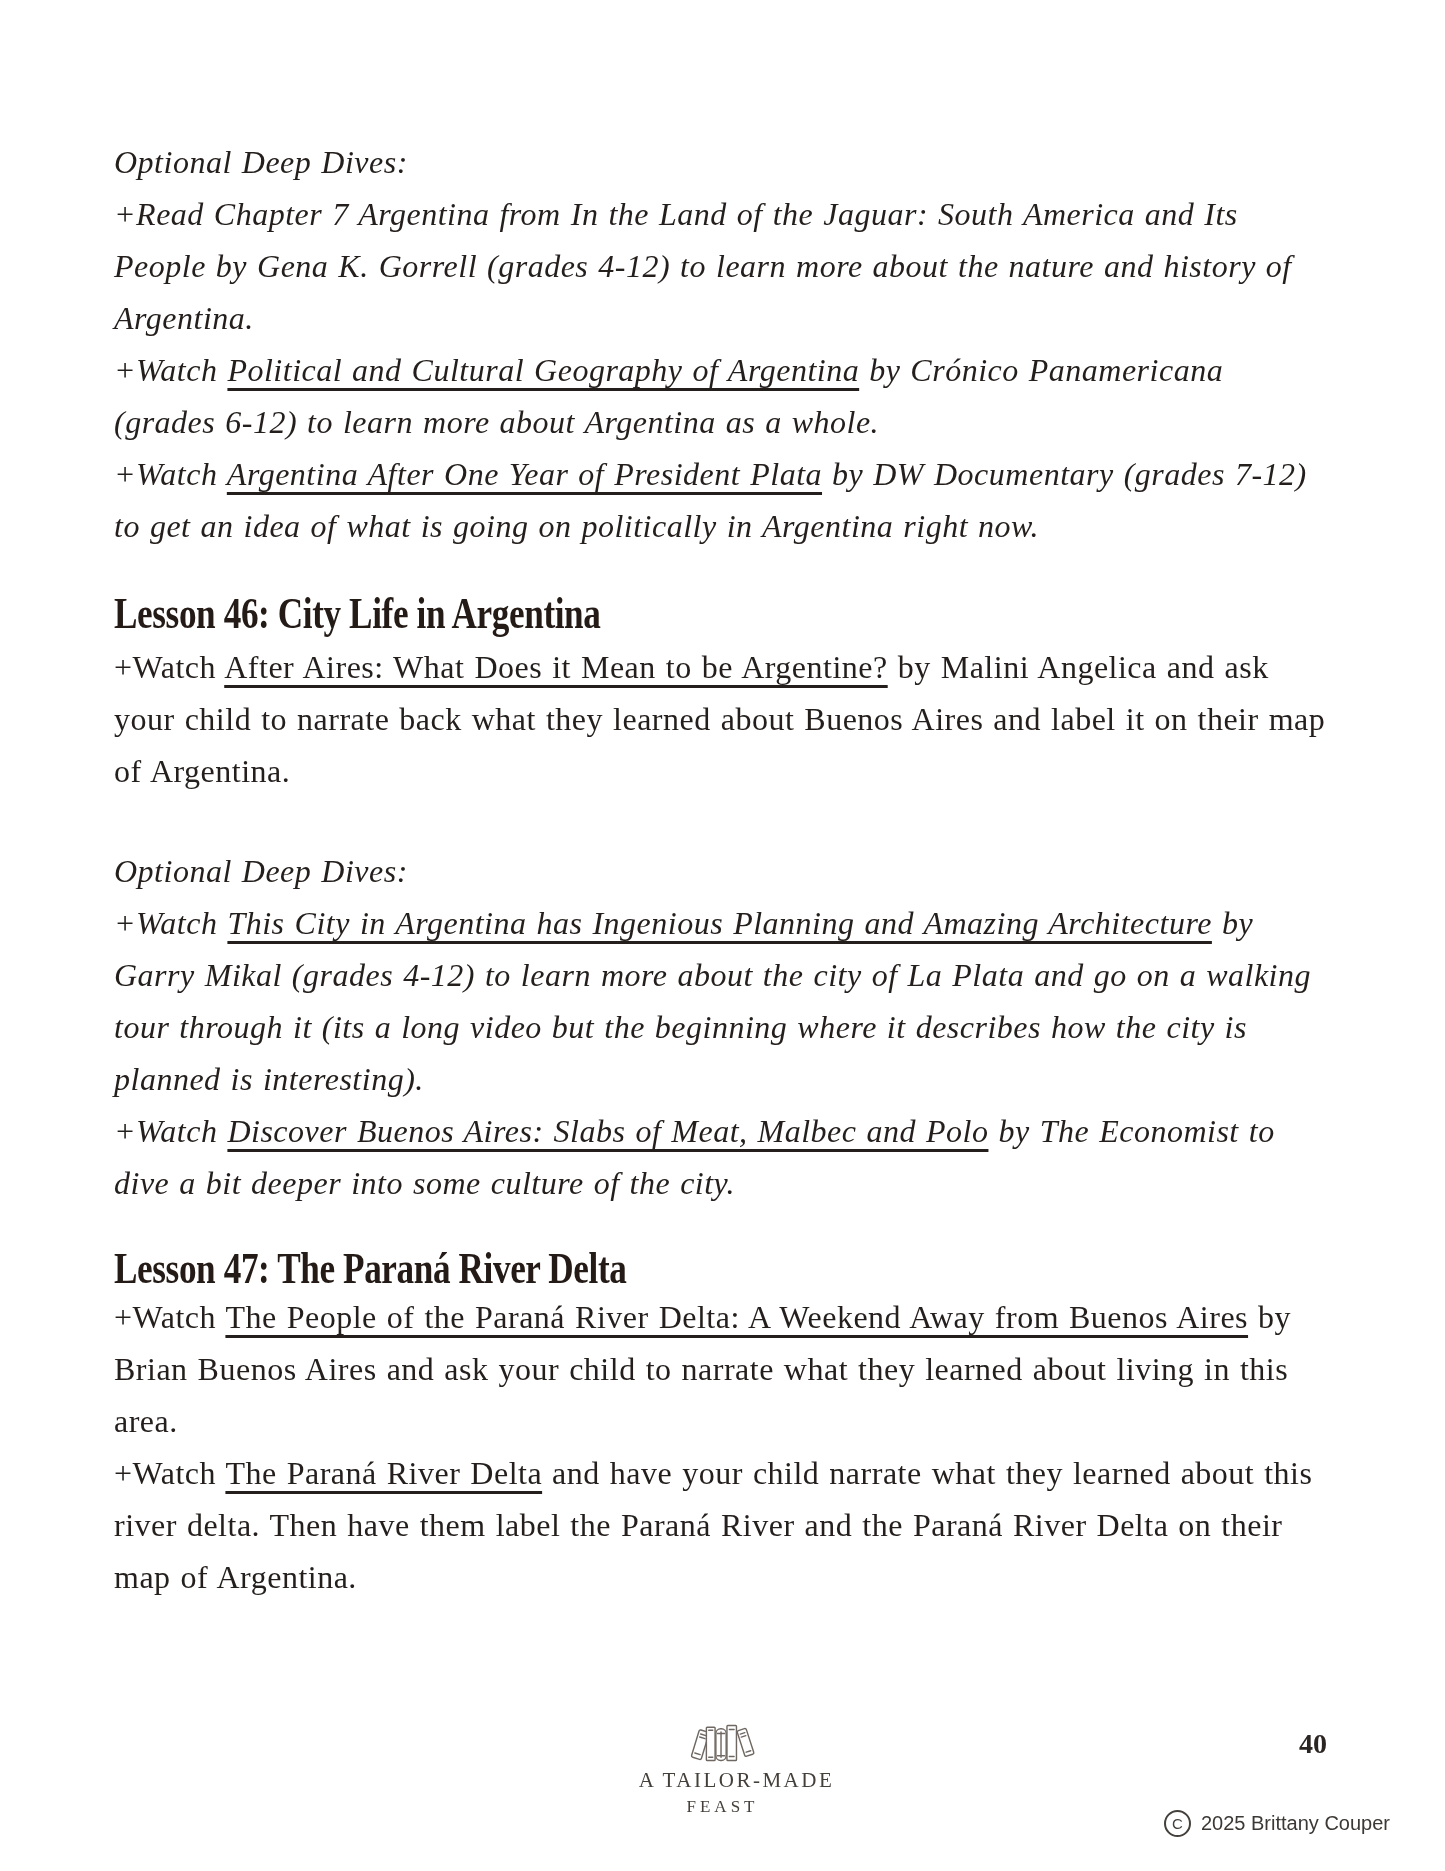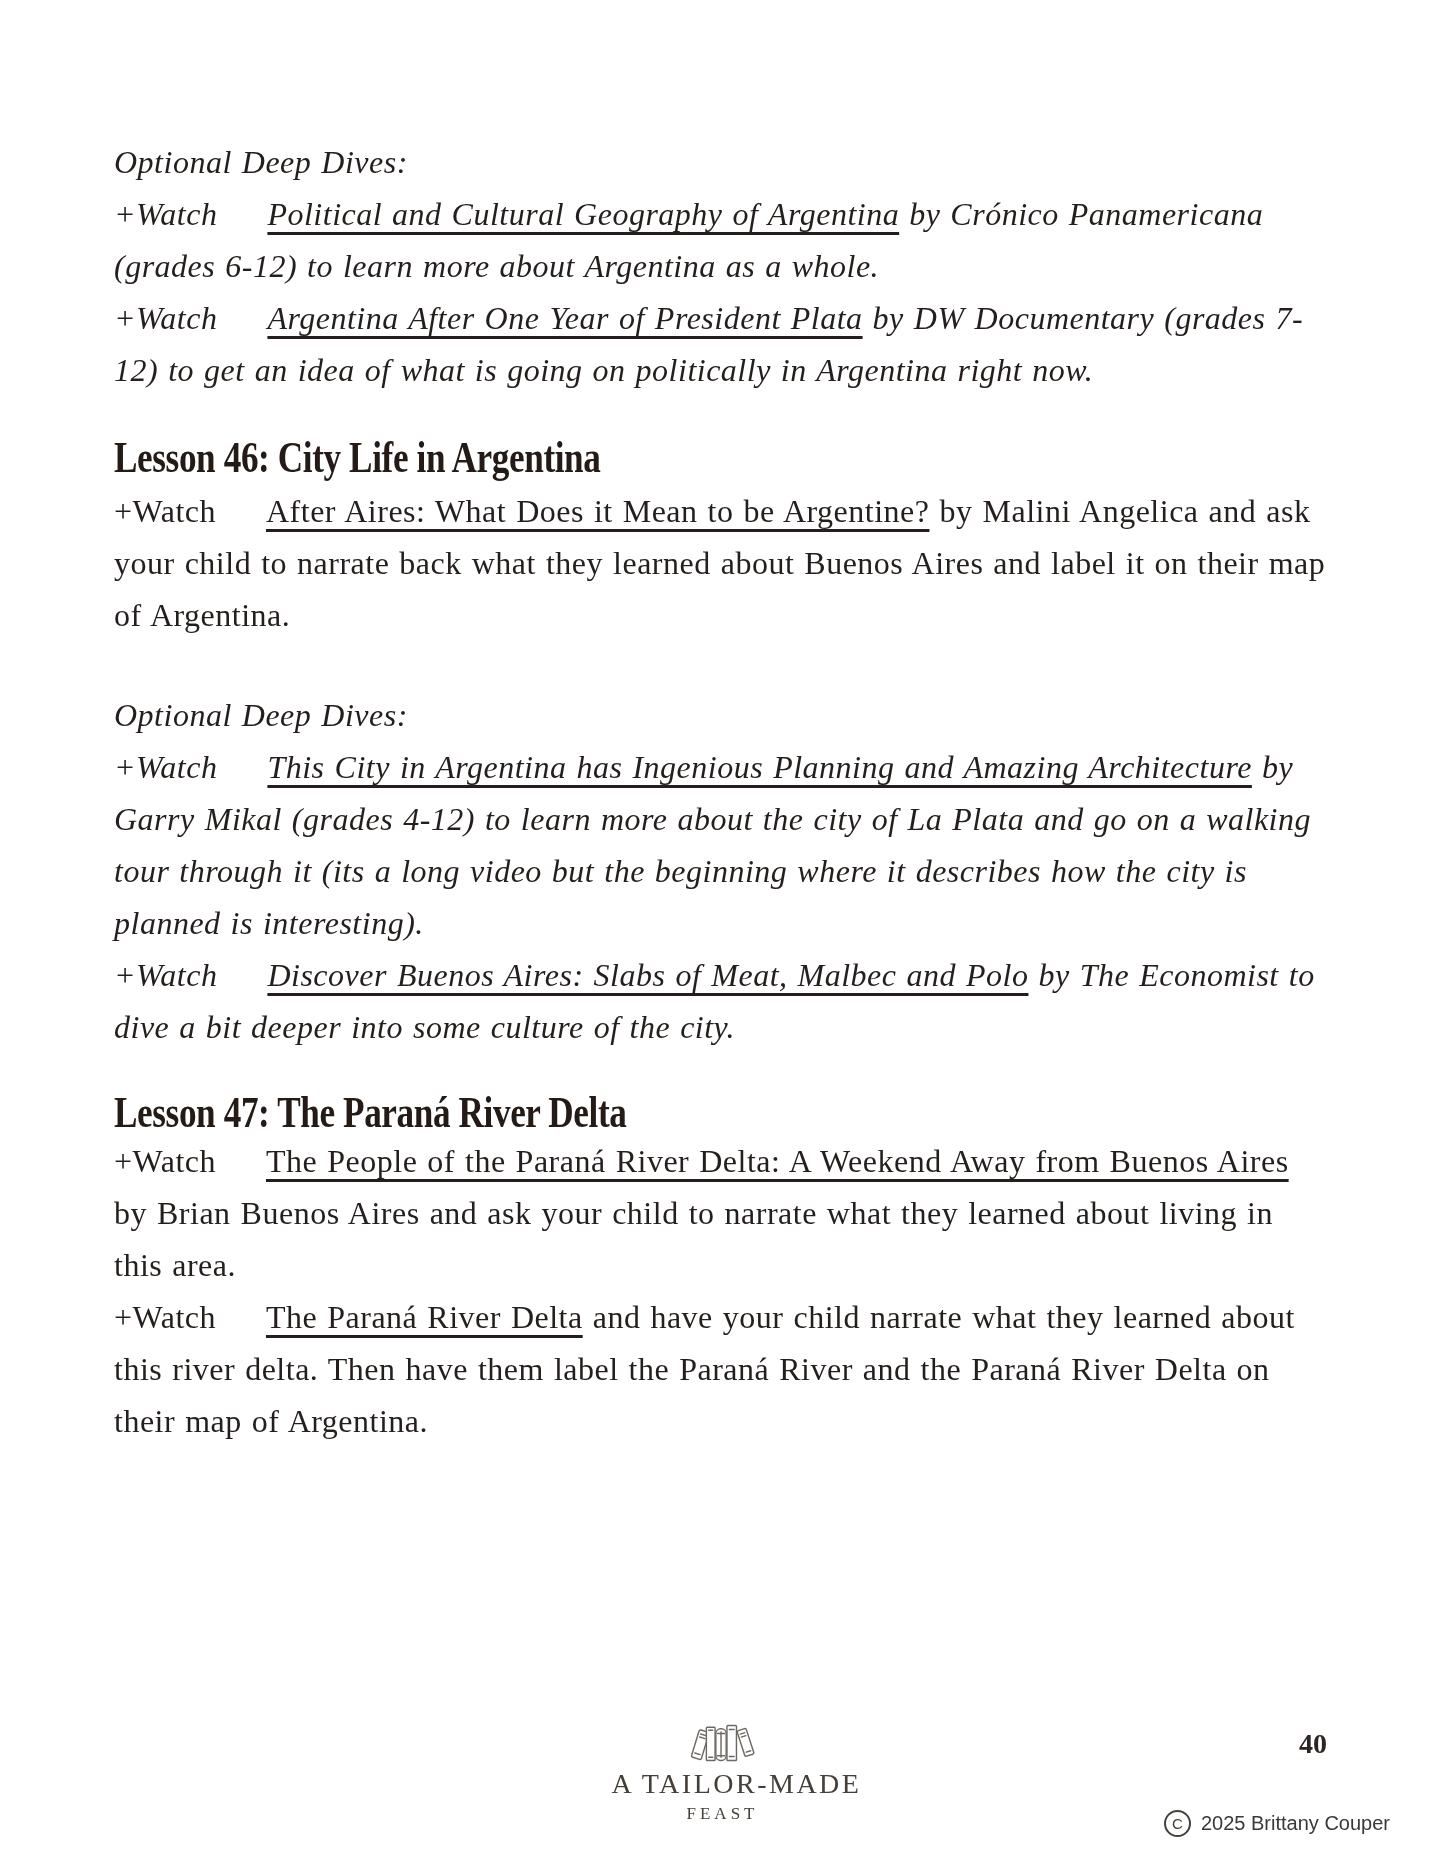--- a/index.html
+++ b/index.html
@@ -32,21 +32,20 @@
 
   .italic p { font-style: italic; }
 
   .doclink {
     color: inherit;
     text-decoration: underline;
     text-decoration-thickness: 2.5px;
     text-underline-offset: 7px;
     text-decoration-skip-ink: none;
     cursor: pointer;
-    margin-left: 40px;
   }
 
   .lesson-heading {
     font-weight: 700;
     font-size: 44px;
     line-height: 44px;
     letter-spacing: -0.5px;
     color: #241b17;
     transform: scaleX(0.8);
     transform-origin: 0 50%;
@@ -61,21 +60,21 @@
   .brand {
     position: absolute;
     top: 1722px;
     left: 0;
     width: 100%;
     text-align: center;
     color: #4f4843;
   }
   .brand-icon { display: block; margin: 0 auto 4px auto; }
   .brand-title {
-    font-size: 28px;
+    font-size: 21px;
     letter-spacing: 2.5px;
     color: #453f3a;
     padding-left: 28px;
   }
   .brand-subtitle {
     margin-top: 4px;
     font-size: 17px;
     letter-spacing: 4px;
     color: #453f3a;
   }
@@ -114,20 +113,21 @@
   }
 </style>
 </head>
 <body>
 
 <div class="page">
   <div class="content">
 
     <section id="dd1" class="block italic">
       <p><span>Optional Deep Dives:</span></p>
+      <p><span>+Read Chapter 7 Argentina from In the Land of the Jaguar: South America and Its People by Gena K. Gorrell (grades 4-12) to learn more about the nature and history of Argentina.</span></p>
       <p><span>+Watch </span><a class="doclink">Political and Cultural Geography of Argentina</a><span> by Crónico Panamericana (grades 6-12) to learn more about Argentina as a whole.</span></p>
       <p><span>+Watch </span><a class="doclink">Argentina After One Year of President Plata</a><span> by DW Documentary (grades 7-12) to get an idea of what is going on politically in Argentina right now.</span></p>
     </section>
 
     <h2 id="h46" class="lesson-heading">Lesson 46: City Life in Argentina</h2>
 
     <section class="block">
       <p><span>+Watch </span><a class="doclink">After Aires: What Does it Mean to be Argentine?</a><span> by Malini Angelica and ask your child to narrate back what they learned about Buenos Aires and label it on their map of Argentina.</span></p>
     </section>
 

